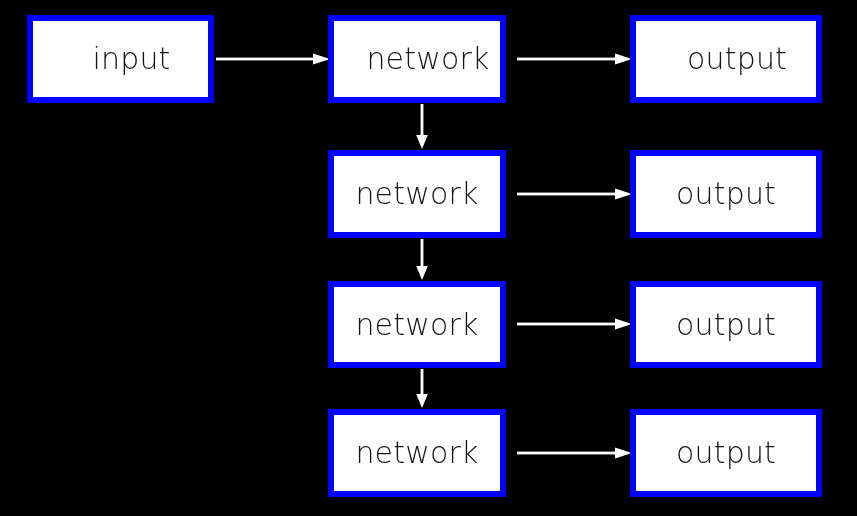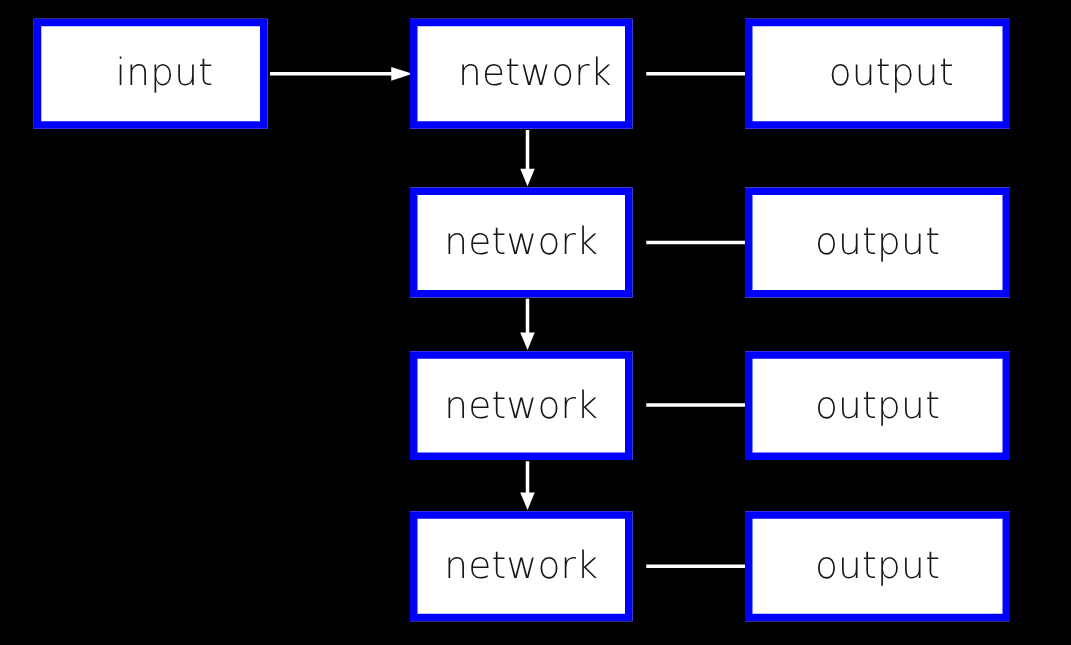--- a/index.html
+++ b/index.html
@@ -39,21 +39,21 @@
     line-height: 1;
     color: #151515;
     letter-spacing: 0.2px;
     white-space: nowrap;
     -webkit-font-smoothing: antialiased;
   }
 
   
   .col-input   { left: 27px;  width: 187px; }
   .col-network { left: 328px; width: 178px; }
-  .col-output  { left: 596px; width: 212px; }
+  .col-output  { left: 630px; width: 192px; }
 
   
   .row-1 { top: 15px;  height: 88px; padding-left: 22px; }
   .row-2 { top: 150px; height: 88px; }
   .row-3 { top: 281px; height: 87px; }
   .row-4 { top: 409px; height: 88px; }
 
   
   .arrow {
     position: absolute;

